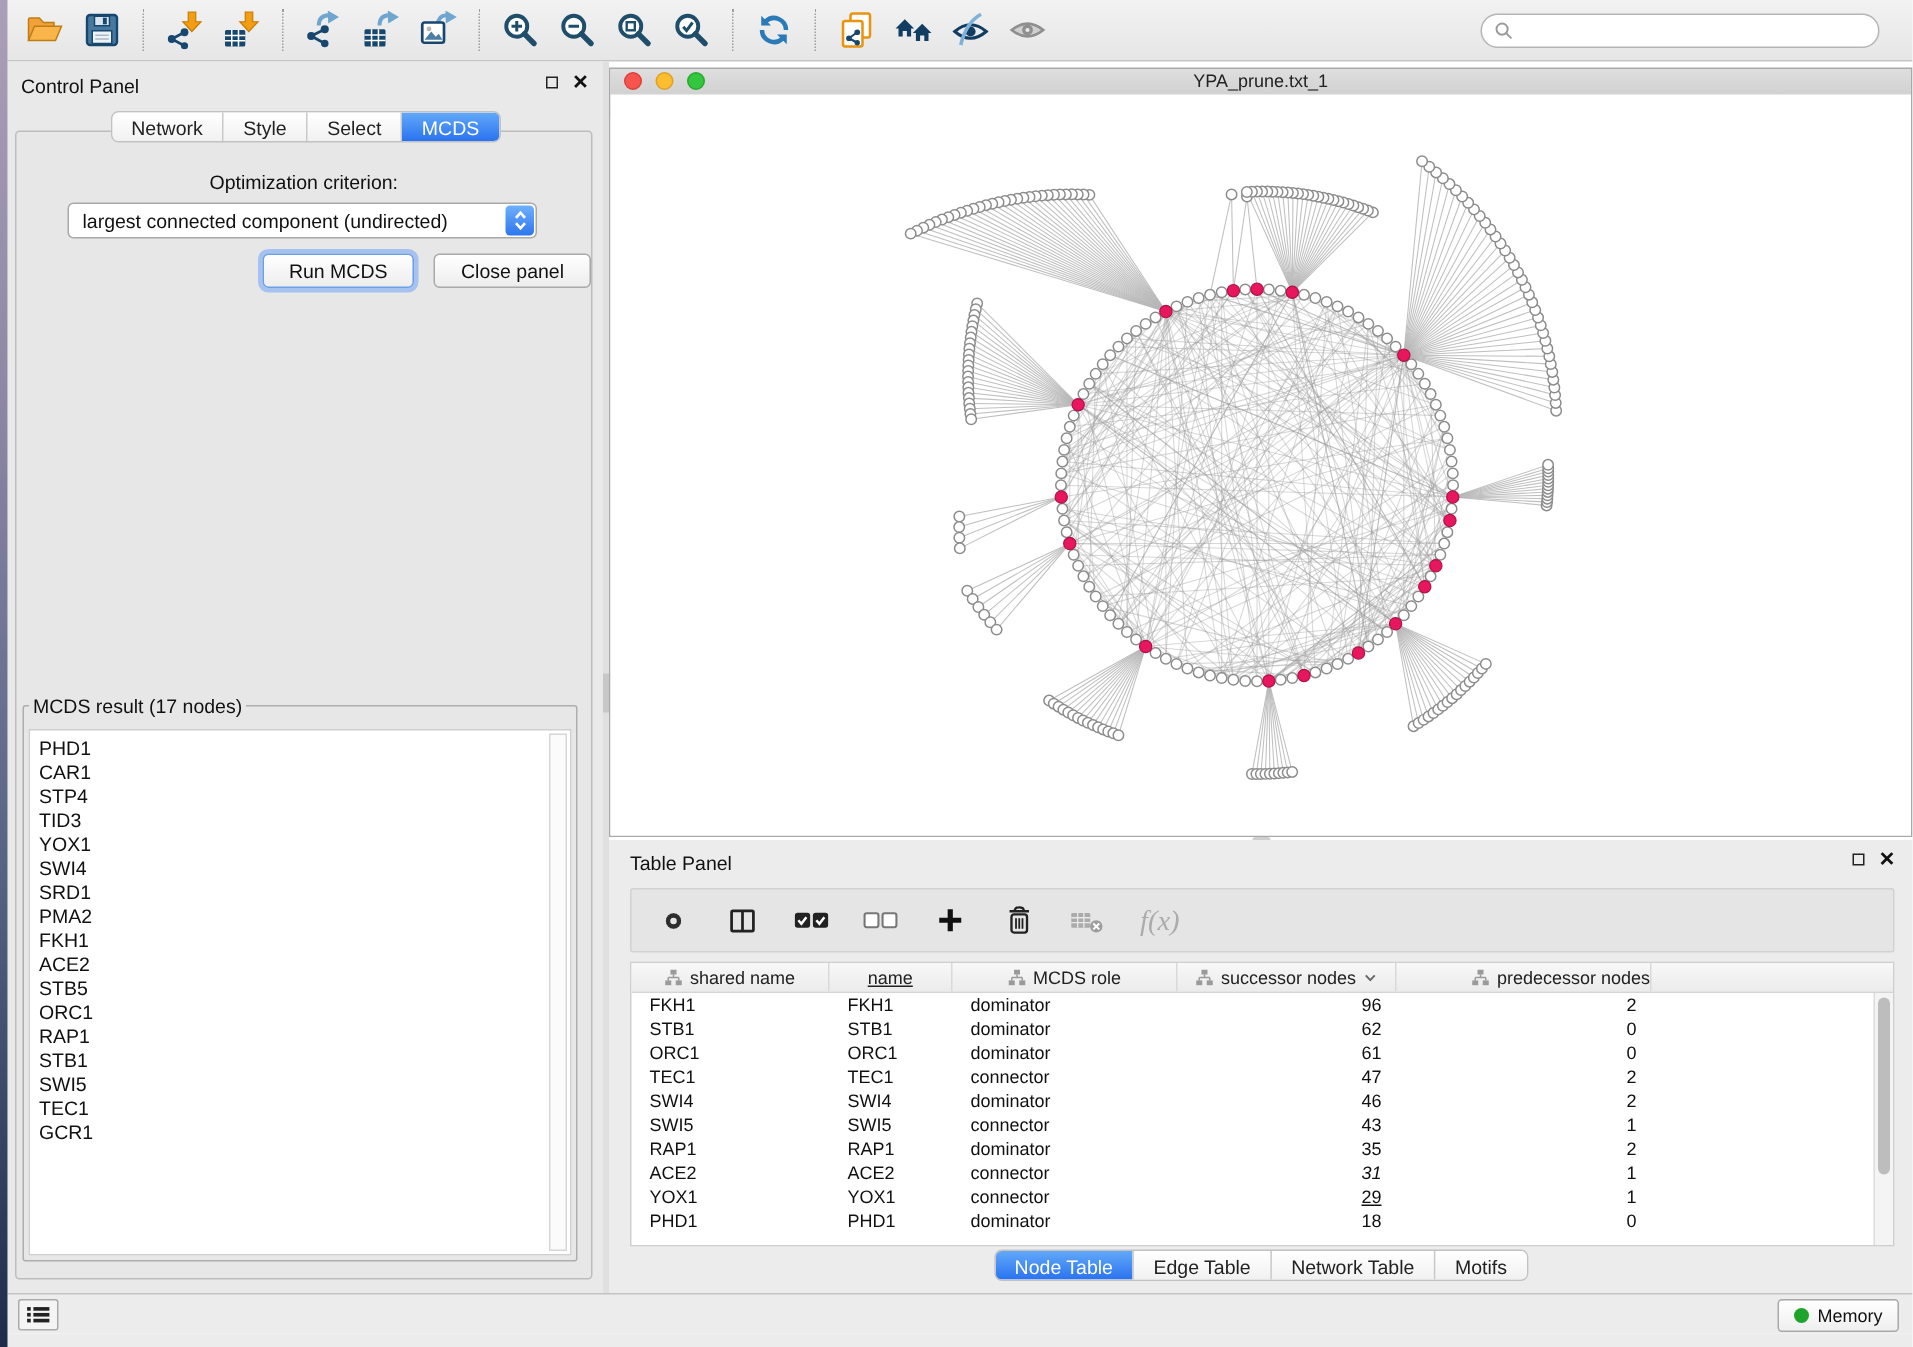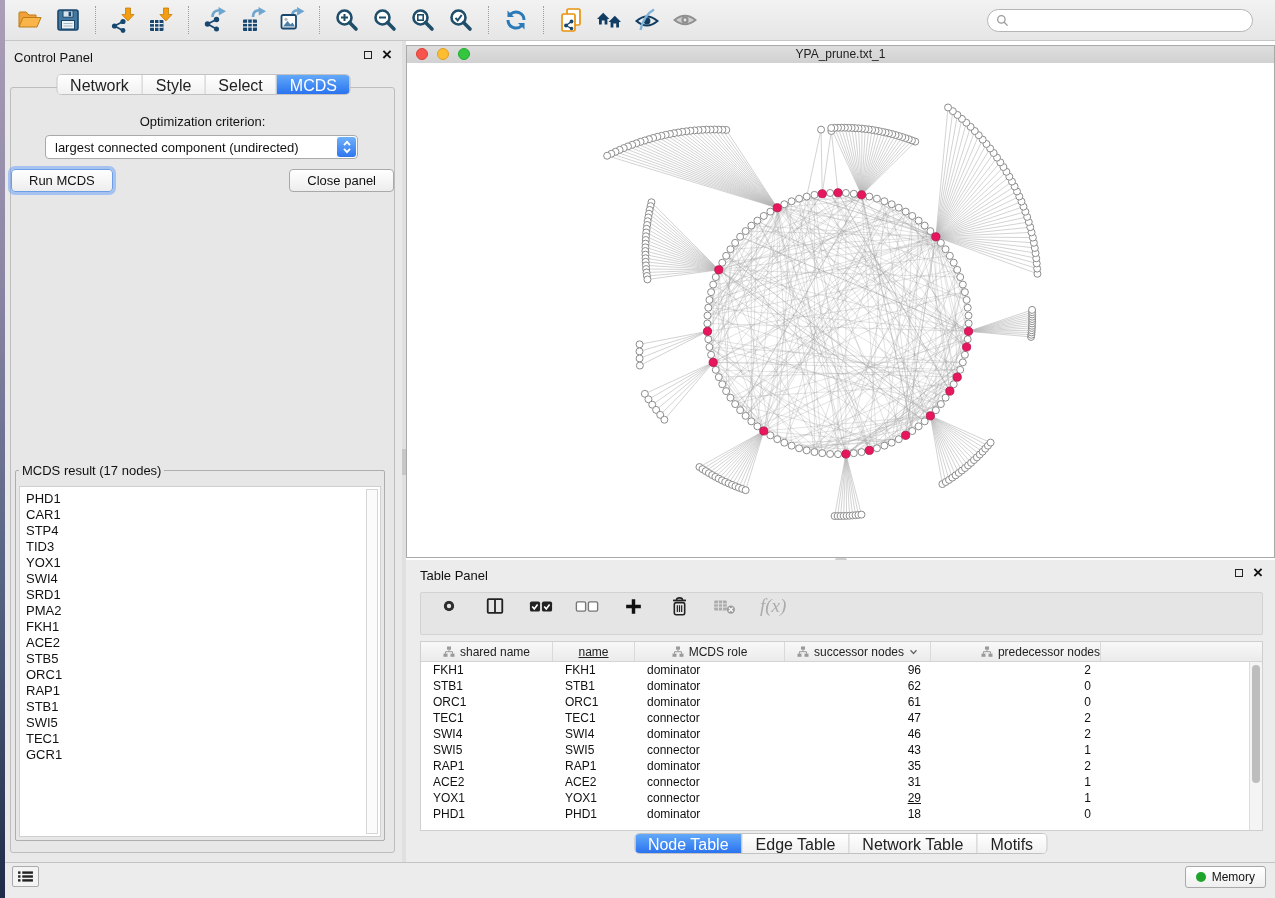--- a/index.html
+++ b/index.html
@@ -28,35 +28,35 @@
   .search-box input{border:none;outline:none;flex:1;height:17px;font-size:12px;background:transparent;margin-left:4px}
 
   
   .control-panel{position:absolute;left:0;top:41px;width:397px;height:821px;background:#e9e9e9}
   .cp-title{position:absolute;left:9px;top:9px;font-size:13px}
   .win-icons{position:absolute;right:10px;top:9px;display:flex;gap:10px;align-items:center}
   .float-icon{width:8px;height:8px;border:1.5px solid #222;display:inline-block}
   .close-icon{font-size:17px;font-weight:700;line-height:10px;color:#111}
 
   .seg{display:flex;height:21px;border:1px solid #c2c2c2;border-radius:5px;overflow:hidden;background:#fff}
-  .seg-item{font-size:16px;line-height:21px;padding:0 13px;color:#222;white-space:nowrap;
+  .seg-item{font-size:13px;line-height:21px;padding:0 13px;color:#222;white-space:nowrap;
     background:linear-gradient(#fff,#f1f1f1);border-left:1px solid #c8c8c8;cursor:default}
   .seg-item:first-child{border-left:none}
   .seg-item.active{background:linear-gradient(#62a9f9,#2a73ef);color:#fff}
 
   .cp-tabs{position:absolute;left:50%;transform:translateX(-50%);top:33px;z-index:2}
   .panel-box{position:absolute;left:5px;top:46px;width:385px;height:766px;background:#e7e7e7;
     border:1px solid #bdbdbd;border-radius:3px}
   .opt-label{position:absolute;top:26px;left:0;right:0;text-align:center;font-size:13px}
   .combo{position:absolute;left:34px;top:47px;width:313px;height:24px;background:#fff;
     border:1px solid #a9a9a9;border-radius:4px;font-size:13px;display:flex;align-items:center;padding-left:9px}
   .combo-step{position:absolute;right:1px;top:1px;bottom:1px;width:19px;border-radius:3px;
     background:linear-gradient(#6fb0fa,#2d76ef);display:flex;align-items:center;justify-content:center}
   .combo-step svg{width:10px;height:16px}
-  .btn-row{position:absolute;top:81px;left:0;right:0;display:flex;justify-content:space-between;gap:13px}
+  .btn-row{position:absolute;top:81px;left:0;right:0;display:flex;justify-content:flex-end;gap:13px}
   .mac-btn{height:23px;font-size:13px;padding:0 17px;border:1px solid #a9a9a9;border-radius:4px;
     background:linear-gradient(#ffffff,#ededed);color:#111;cursor:default}
   .mac-btn.focus{box-shadow:0 0 0 3px rgba(112,164,250,.55);border-color:#6d9fe8}
 
   .result-box{position:absolute;left:4px;top:375px;width:370px;height:378px;border:1px solid #aeaeae;
     border-radius:2px;margin:0;padding:0}
   .result-box legend{font-size:13px;margin-left:3px;padding:0 3px}
   .result-list{position:absolute;left:3px;right:3px;top:8px;bottom:3px;background:#fff;
     border:1px solid #cfcfcf;font-size:13px;line-height:16px;padding:4px 0 0 6px;overflow:hidden}
   .result-item{height:16px}
@@ -77,21 +77,21 @@
   .net-title{display:block;text-align:center;font-size:12px;line-height:16px;color:#222}
   .net-canvas{position:absolute;left:0;top:17px;right:0;bottom:0;background:#fff}
   #net-svg{width:100%;height:100%;display:block}
   .h-handle{position:absolute;left:830px;top:558px;width:12px;height:5px;background:#cfcfcf;border-radius:2px}
 
   
   .table-panel{position:absolute;left:401px;top:560px;width:869px;height:302px;background:#ececec}
   .tp-title{position:absolute;left:14px;top:8px;font-size:13px}
   .tp-winicons{position:absolute;right:12px;top:8px;display:flex;gap:10px;align-items:center}
   .tp-toolbar{position:absolute;left:14px;top:32px;width:843px;height:43px;background:#e5e5e5;
-    border:1px solid #d2d2d2;border-radius:2px;display:flex;gap:20px;padding-left:15px}
+    border:1px solid #d2d2d2;border-radius:2px;display:flex;align-items:center;gap:20px;padding-left:15px}
   .tpt-btn{width:26px;height:26px;background:none;border:none;display:flex;align-items:center;justify-content:center;padding:0;cursor:default}
 
   .data-table{position:absolute;left:14px;top:81px;width:843px;height:190px;background:#fff;
     border:1px solid #cfcfcf;overflow:hidden}
   .dt-head{display:flex;height:20px;background:linear-gradient(#f8f8f8,#ebebeb);border-bottom:1px solid #d4d4d4}
   .dt-th{display:flex;align-items:center;justify-content:center;gap:5px;font-size:12px;color:#222;
     border-right:1px solid #d9d9d9;overflow:hidden;white-space:nowrap}
   .dt-th svg{flex:0 0 auto}
   .dt-tr{display:flex;height:16px}
   .dt-td{font-size:12px;line-height:16px;padding-left:12px;color:#111;white-space:nowrap;overflow:hidden}
@@ -1233,21 +1233,21 @@
             <div class="dt-td" style="width: 132px;">RAP1</div>
             <div class="dt-td" style="width: 82px;">RAP1</div>
             <div class="dt-td" style="width: 150px;">dominator</div>
             <div class="dt-td num" style="width: 146px;">35</div>
             <div class="dt-td num" style="width: 170px;">2</div>
           </div>
           <div class="dt-tr">
             <div class="dt-td" style="width: 132px;">ACE2</div>
             <div class="dt-td" style="width: 82px;">ACE2</div>
             <div class="dt-td" style="width: 150px;">connector</div>
-            <div class="dt-td num" style="width: 146px;">31</div>
+            <div class="dt-td num" style="width: 146px; font-style: italic;">31</div>
             <div class="dt-td num" style="width: 170px;">1</div>
           </div>
           <div class="dt-tr">
             <div class="dt-td" style="width: 132px;">YOX1</div>
             <div class="dt-td" style="width: 82px;">YOX1</div>
             <div class="dt-td" style="width: 150px;">connector</div>
             <div class="dt-td num" style="width: 146px; text-decoration: underline;">29</div>
             <div class="dt-td num" style="width: 170px;">1</div>
           </div>
           <div class="dt-tr">

